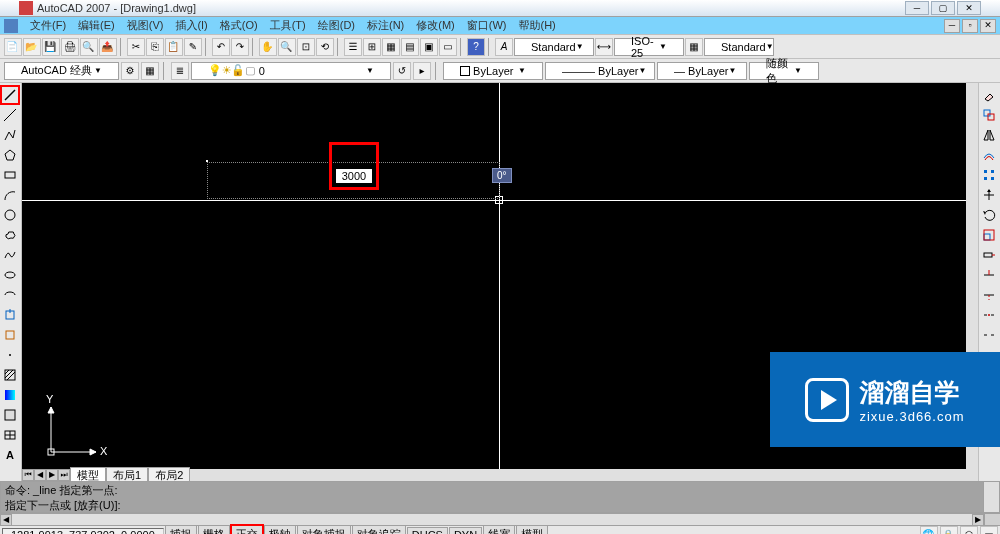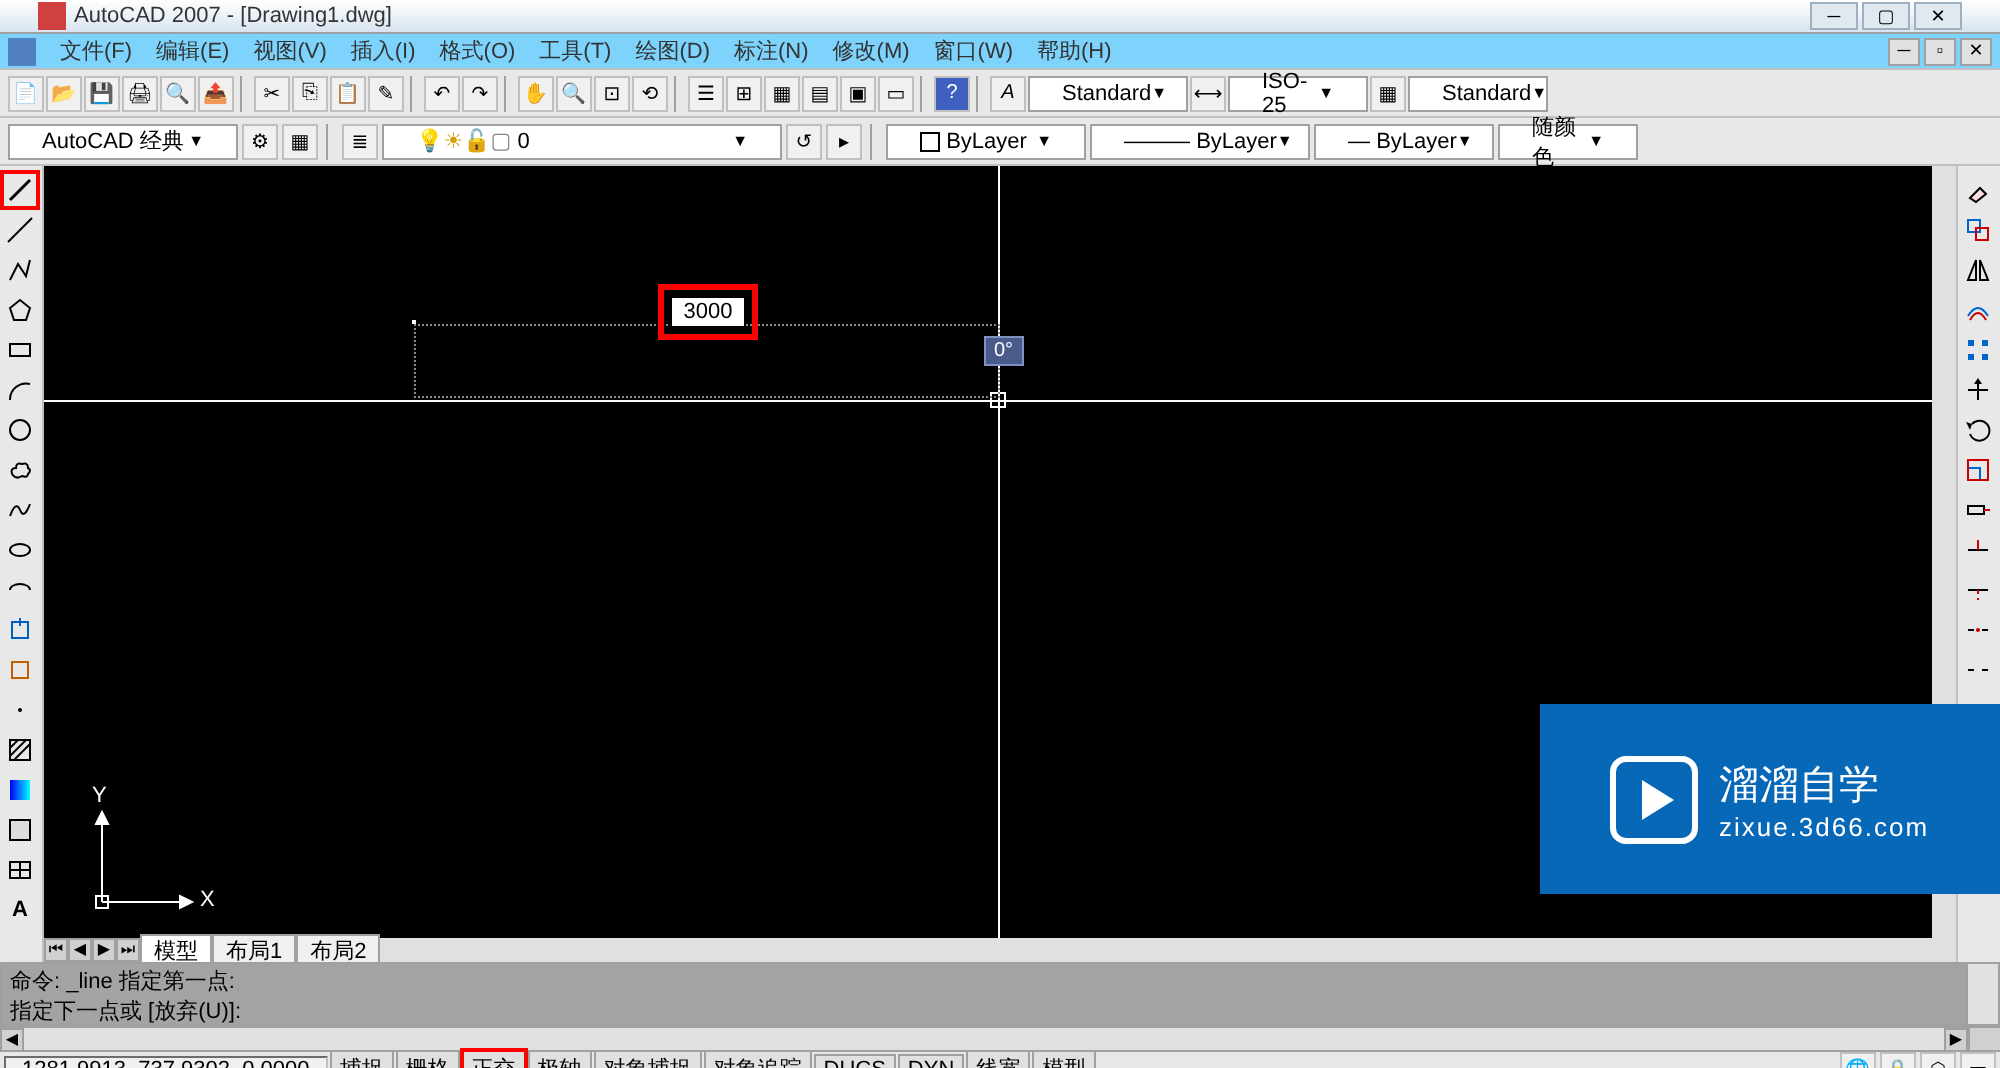--- a/index.html
+++ b/index.html
@@ -27,21 +27,21 @@
 .right-toolbar { width: 22px; background: #e8e8e8; border-left: 1px solid #c0c0c0; display: flex; flex-direction: column; padding: 2px 0; }
 .rt-btn { width: 20px; height: 20px; display: flex; align-items: center; justify-content: center; cursor: pointer; }
 .canvas-container { flex: 1; position: relative; background: #000; overflow: hidden; }
 .canvas { position: absolute; inset: 0; }
 .crosshair-h { position: absolute; left: 0; right: 0; height: 1px; background: #fff; top: 117px; }
 .crosshair-v { position: absolute; top: 0; bottom: 0; width: 1px; background: #fff; left: 477px; }
 .cursor-box { position: absolute; width: 8px; height: 8px; border: 1px solid #fff; left: 473px; top: 113px; }
 .start-dot { position: absolute; width: 2px; height: 2px; background: #fff; left: 184px; top: 77px; }
 .rubber-rect { position: absolute; border: 1px dotted #888; left: 185px; top: 79px; width: 293px; height: 37px; }
 .dyn-input { position: absolute; left: 310px; top: 62px; padding: 3px; outline: 3px solid #ff0000; background: transparent; }
-.dyn-input input { width: 38px; height: 16px; background: #fff; border: 1px solid #000; font-size: 11px; text-align: center; }
+.dyn-input input { width: 38px; height: 16px; background: #fff; border: 1px solid #000; font-size: 11px; text-align: center; margin-top: 20px; }
 .angle-box { position: absolute; left: 470px; top: 85px; background: #4a5a8a; color: #fff; padding: 1px 4px; font-size: 10px; border: 1px solid #8090c0; }
 .ucs { position: absolute; left: 14px; bottom: 12px; color: #fff; font-size: 11px; }
 .ucs svg { stroke: #fff; fill: none; }
 .scrollbar-h { position: absolute; bottom: 0; left: 0; right: 0; height: 12px; background: #e0e0e0; display: flex; align-items: center; }
 .scrollbar-v { position: absolute; right: 0; top: 0; bottom: 12px; width: 12px; background: #e0e0e0; }
 .scroll-btn { width: 12px; height: 12px; background: #d0d0d0; border: 1px solid #a0a0a0; font-size: 8px; text-align: center; cursor: pointer; }
 .model-tabs { display: flex; align-items: center; height: 12px; background: #e0e0e0; font-size: 10px; }
 .model-tab { padding: 0 6px; background: #f0f0f0; border: 1px solid #a0a0a0; cursor: pointer; }
 .model-tab.active { background: #fff; }
 .command-area { height: 32px; background: #a3a3a3; border: 1px solid #a0a0a0; overflow: hidden; padding: 1px 4px; font-family: SimSun, monospace; font-size: 12px; position: relative; }
@@ -50,21 +50,21 @@
 .cmd-scroll-h { height: 12px; background: #e0e0e0; border-top: 1px solid #a0a0a0; display:flex; }
 .statusbar { height: 18px; background: #e8e8e8; display: flex; align-items: center; padding: 0 2px; border-top: 1px solid #a0a0a0; font-size: 11px; }
 .status-coords { padding: 0 8px; border: 1px inset #c0c0c0; background: #f0f0f0; }
 .status-btn { padding: 1px 4px; border: 1px solid #a0a0a0; background: #e0e0e0; cursor: pointer; margin-left: 1px; font-size: 11px; }
 .status-btn.highlighted { outline: 2px solid #ff0000; outline-offset: -1px; }
 .status-icons { margin-left: auto; display: flex; gap: 2px; }
 .watermark { position: absolute; right: 0; bottom: 34px; width: 230px; height: 95px; background: #0868b8; display: flex; align-items: center; justify-content: center; color: #fff; z-index: 10; }
 .watermark .play { width: 44px; height: 44px; border: 3px solid #fff; border-radius: 8px; display: flex; align-items: center; justify-content: center; margin-right: 10px; }
 .watermark .play::after { content: ""; border-left: 16px solid #fff; border-top: 10px solid transparent; border-bottom: 10px solid transparent; margin-left: 4px; }
 .watermark .wm-text { display: flex; flex-direction: column; }
-.watermark .wm-cn { font-size: 20px; font-weight: normal; }
+.watermark .wm-cn { font-size: 25px; font-weight: bold; }
 .watermark .wm-en { font-size: 13px; letter-spacing: 1px; }
 .icon-svg { width: 14px; height: 14px; }
 </style>
 </head>
 <body>
 
 <div class="titlebar">
   <div class="icon"></div>
   <div class="title">AutoCAD 2007 - [Drawing1.dwg]</div>
   <div class="win-controls">

